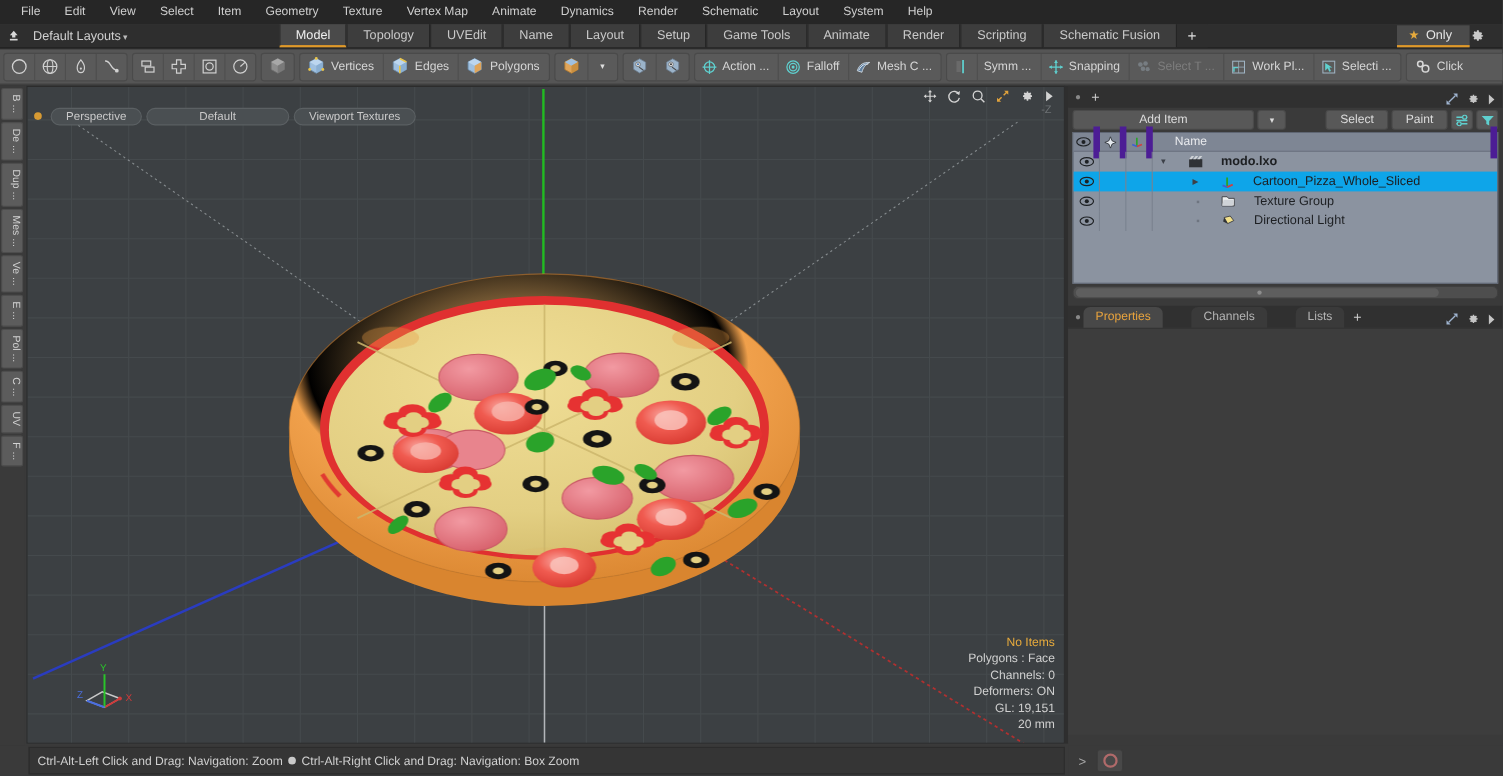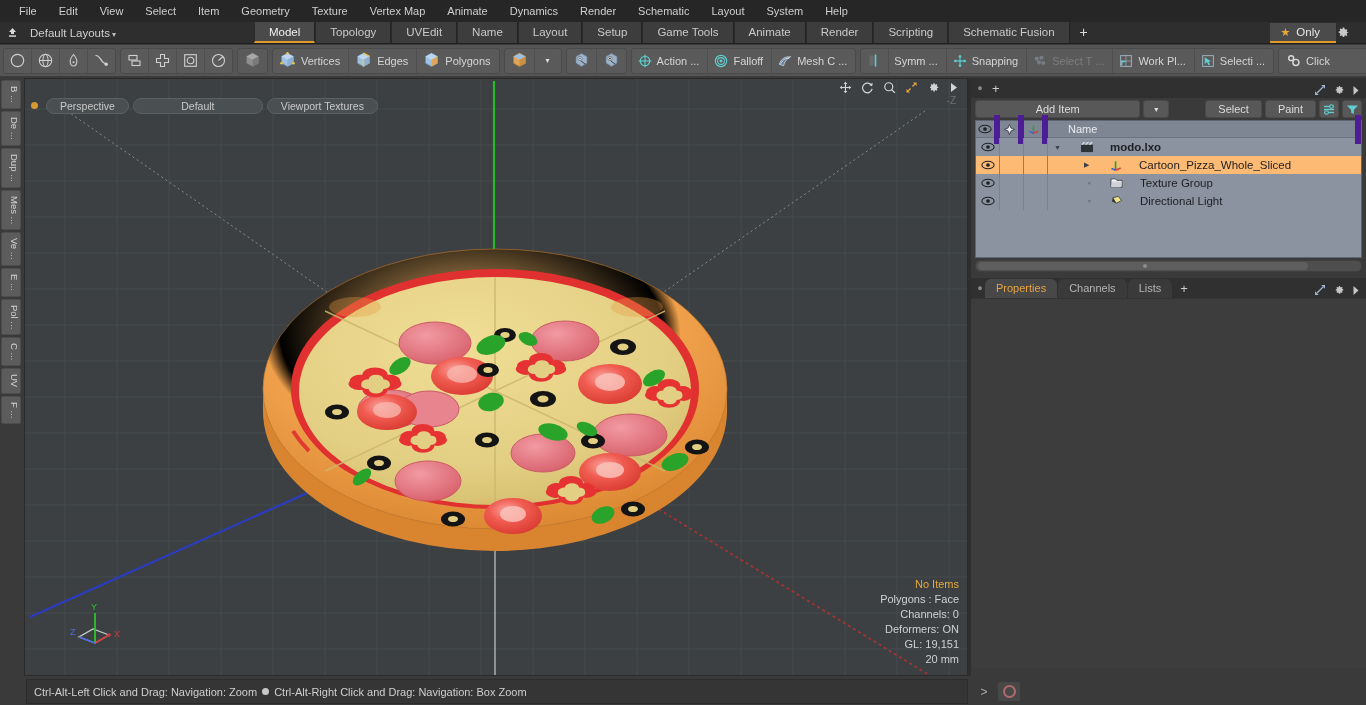--- a/index.html
+++ b/index.html
@@ -145,21 +145,21 @@
     border-radius:3px; font-size:11px; color:#dcdcdc; }
   .ibtn { width: 20px; height:18px; background:#585858; border:1px solid #4a4a4a; border-radius:3px;
     display:flex; align-items:center; justify-content:center; color:#ddd; }
 
   .tree { margin: 0 4px; background: #8b93a0; border: 1px solid #5f6673; height: 138px; position: relative; }
   .tree-head { display: flex; height: 17px; background: #7e8694; border-bottom: 1px solid #6b7280; align-items:center; }
   .th { border-right: 6px solid #4c1d95; height:29px; display:flex; align-items:center; justify-content:center; }
   .th.c1 { width: 24px; } .th.c2 { width: 24px; } .th.c3 { width: 24px; }
   .th.name { flex:1; justify-content:flex-start; padding-left: 20px; color:#e8eaed; font-size:11px;}
   .trow { display: flex; height: 18px; align-items: center; }
-  .trow.sel { background: #fdba74; }
+  .trow.sel { background: #0ea5e9; }
   .tc { border-right: 1px solid #7a828f; height:18px; display:flex; align-items:center; justify-content:center; }
   .tc.c1{width:24px;} .tc.c2{width:24px;} .tc.c3{width:24px;}
   .tname { flex:1; display:flex; align-items:center; gap:16px; padding-left:6px; font-size:11.5px; color:#1d1f22; }
   .tname.root { font-weight: bold; padding-left: 6px; }
   .indent { display:inline-block; width: 14px; }
   .twisty { font-size: 7px; color:#3c4048; width:10px; display:inline-block; }
   .tdot { font-size: 9px; color:#6e7580; width:10px; display:inline-block; text-align:center;}
   .hscroll { margin: 2px 4px 0 4px; height: 12px; background: #4e4e4e; border:1px solid #3f3f3f; border-radius:5px; position:relative;}
   .hscroll .thumbH { position:absolute; left:2px; top:1px; height:8px; width: 330px; background:#5e5e5e; border-radius:4px;}
   .hscroll .thumbH::after{content:'';position:absolute;left:50%;top:2px;width:4px;height:4px;border-radius:50%;background:#8d8d8d;}
@@ -899,21 +899,21 @@
           </div>
         </div>
     </div>
     <div class="hscroll">
         <div class="thumbH"></div>
       </div>
 
     <div class="props">
       <div class="propstrip">
         <div class="tab-dot">●</div>
-        <div id="ptabs" style="display:flex;align-items:flex-start;">
+        <div id="ptabs" style="display:flex;align-items:flex-start;gap:25px;">
             <div class="rtab active">Properties</div>
             <div class="rtab">Channels</div>
             <div class="rtab">Lists</div>
           </div>
         <div class="rtab plus">+</div>
         <div class="tabstrip-right">
           <span>
               <svg class="i" width="12" height="12" viewBox="0 0 12 12">
                 <path d="M11 1 L7.2 1 L11 4.8Z" fill="#9fb4cf"></path>
                 <path d="M1 11 L4.8 11 L1 7.2Z" fill="#9fb4cf"></path>

